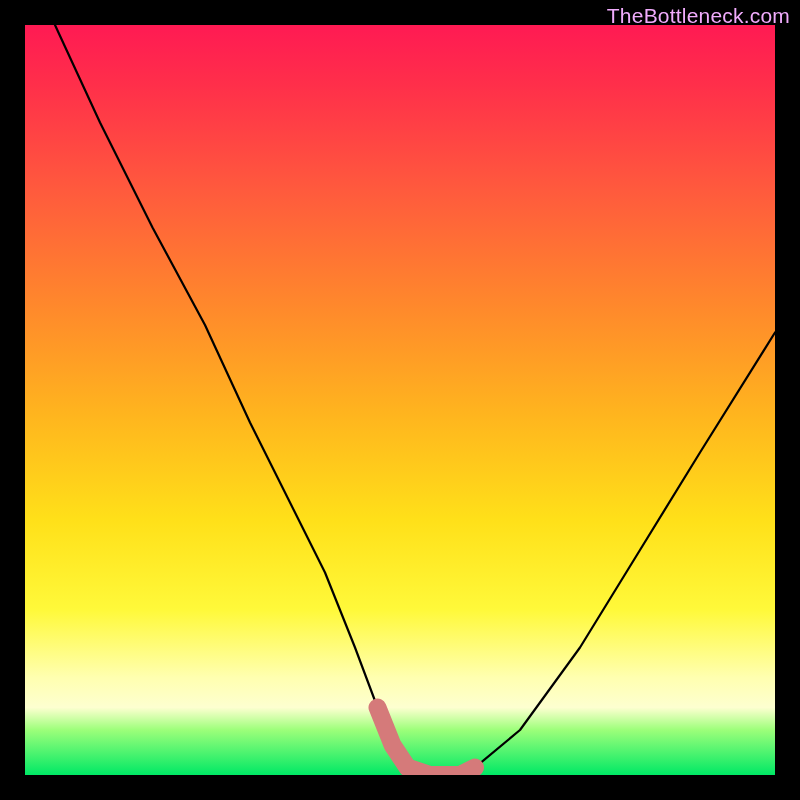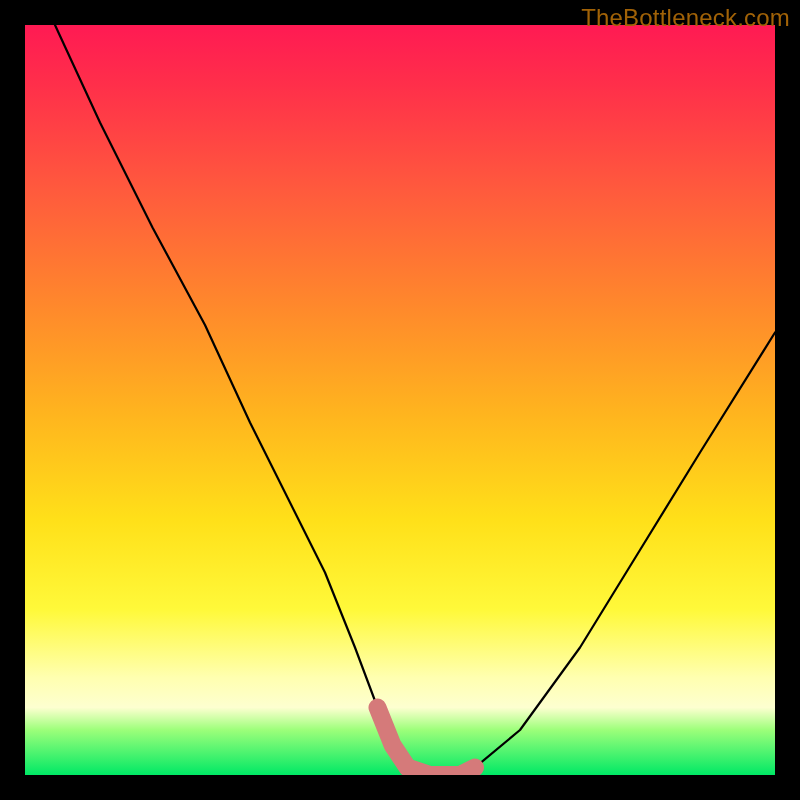--- a/index.html
+++ b/index.html
@@ -46,22 +46,22 @@
     left: 0;
     top: 0;
     width: 750px;
     height: 750px;
     pointer-events: none;
   }
   .watermark {
     position: absolute;
     top: 4px;
     right: 10px;
-    color: #a16207;
-    font-size: 24px;
+    color: #f0abfc;
+    font-size: 21px;
     font-weight: 500;
     letter-spacing: 0.2px;
     user-select: none;
   }
 </style>
 </head>
 <body>
 
 <div class="frame">
   <div class="plot-area">

